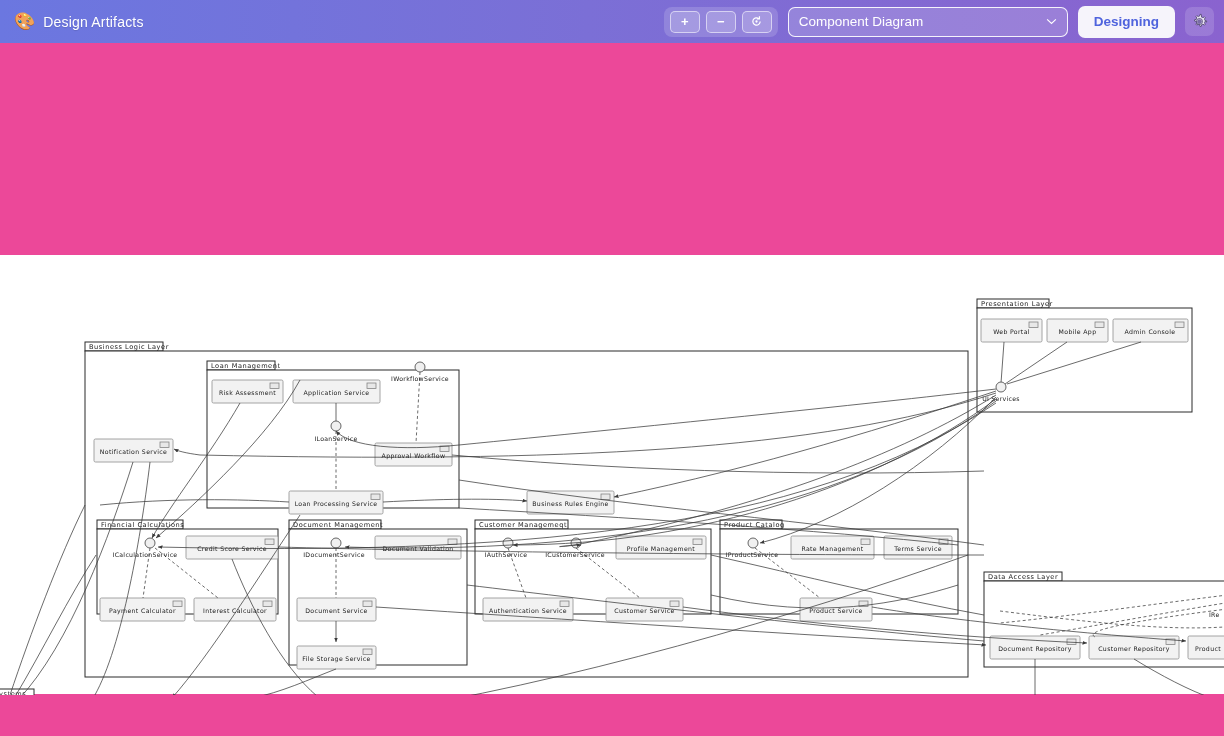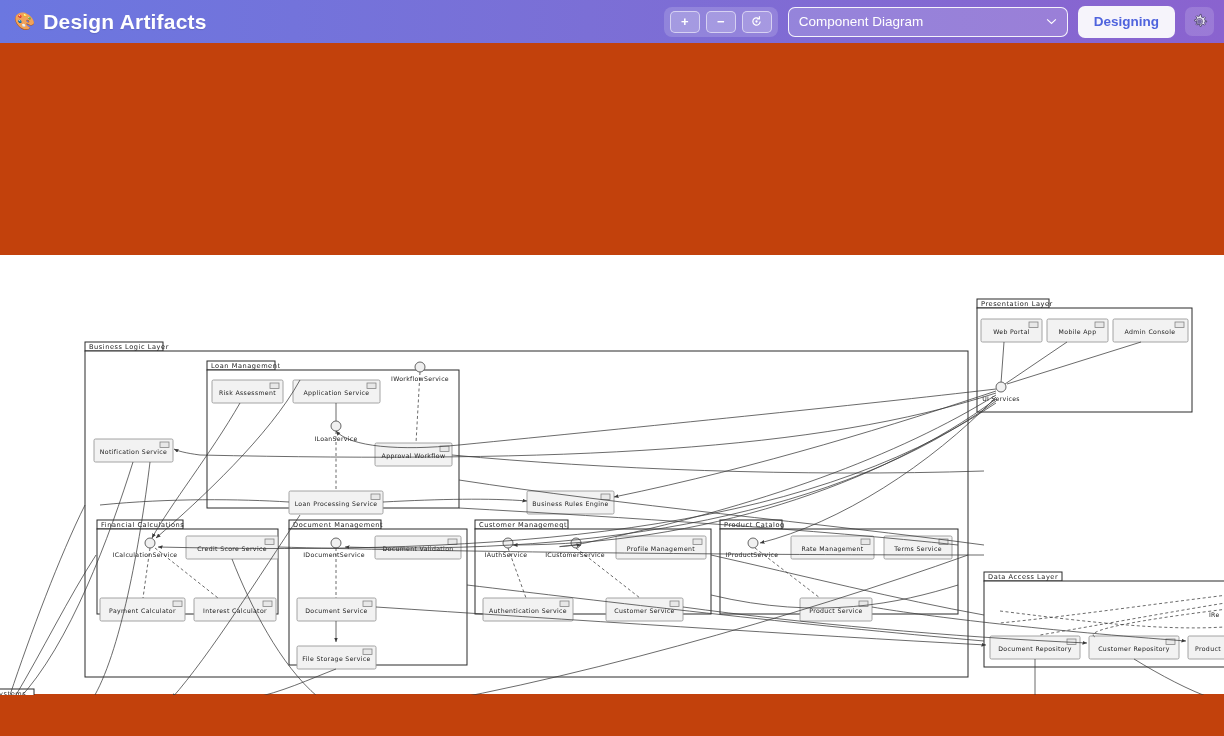--- a/index.html
+++ b/index.html
@@ -14,21 +14,21 @@
   
   .header{
     position:absolute;left:0;top:0;width:1224px;height:43px;
     background:linear-gradient(90deg,#6b77e0 0%,#7b6fd6 48%,#8a63cf 100%);
     display:flex;align-items:center;box-sizing:border-box;
     padding:0 10px 0 14px;
   }
   .brand{display:flex;align-items:center;gap:8px;}
   .brand-emoji{font-size:17px;line-height:1;}
   .brand-title{
-    color:#fff;font-size:21px;font-weight:bold;letter-spacing:.2px;
+    color:#fff;font-size:14px;font-weight:normal;letter-spacing:.2px;
     text-shadow:0 1px 1px rgba(0,0,0,.12);
   }
   .header-right{margin-left:auto;display:flex;align-items:center;gap:10px;}
 
   .zoom-group{
     display:flex;align-items:center;gap:6px;
     background:rgba(255,255,255,.16);
     border-radius:8px;padding:4px 6px;
   }
   .zbtn{
@@ -62,21 +62,21 @@
   }
   .gear-btn{
     width:29px;height:29px;border-radius:7px;
     background:rgba(255,255,255,.15);
     display:flex;align-items:center;justify-content:center;cursor:pointer;
   }
 
   
   .canvas{
     position:absolute;left:0;top:43px;width:1224px;height:693px;
-    background:#c2410c;overflow:hidden;
+    background:#ec4899;overflow:hidden;
   }
   .diagram-surface{
     position:absolute;left:0;top:212px;width:1224px;height:439px;
     background:#ffffff;
   }
   svg.diagram{position:absolute;left:0;top:0;}
 
   text{font-family:"DejaVu Sans",sans-serif;fill:#1a1a1a;}
   .pkg-title{font-size:6.6px;letter-spacing:.55px;}
   .comp-label{font-size:6.2px;letter-spacing:.35px;}

